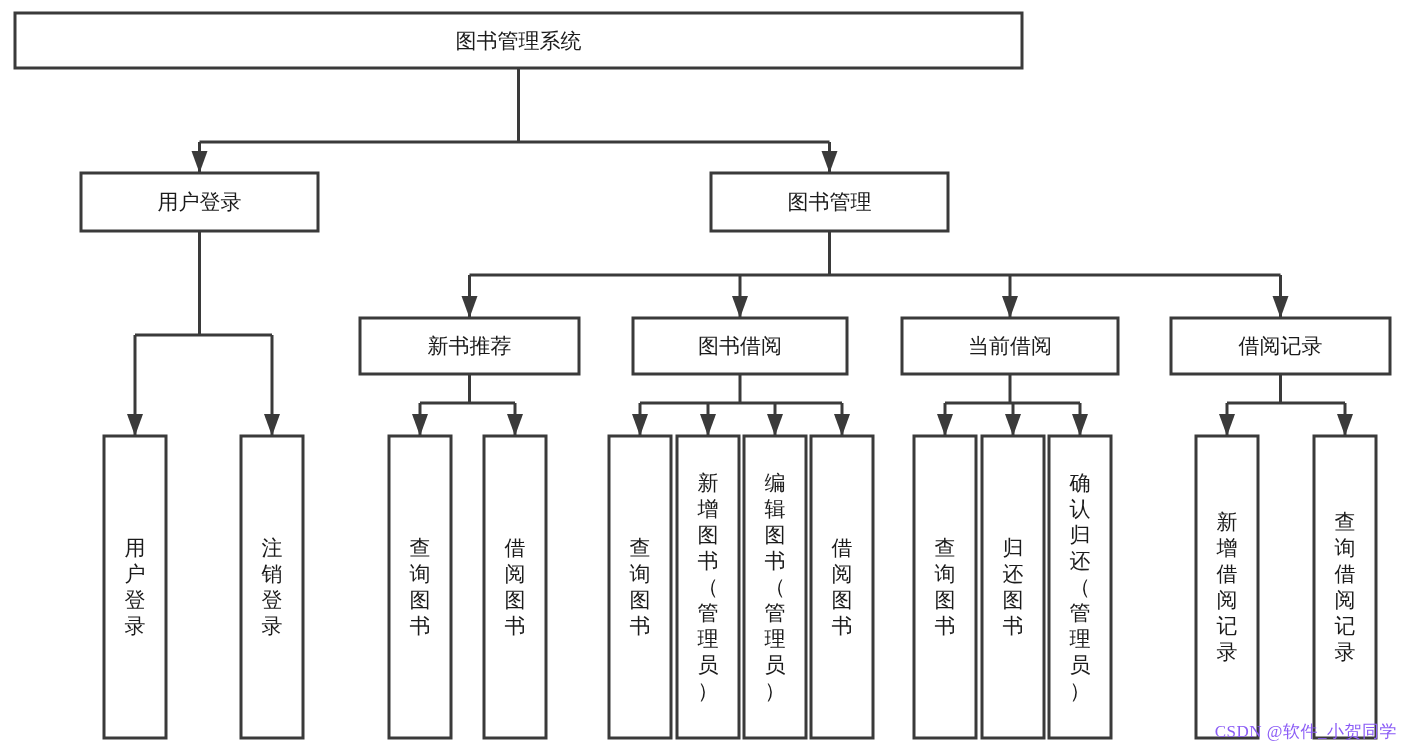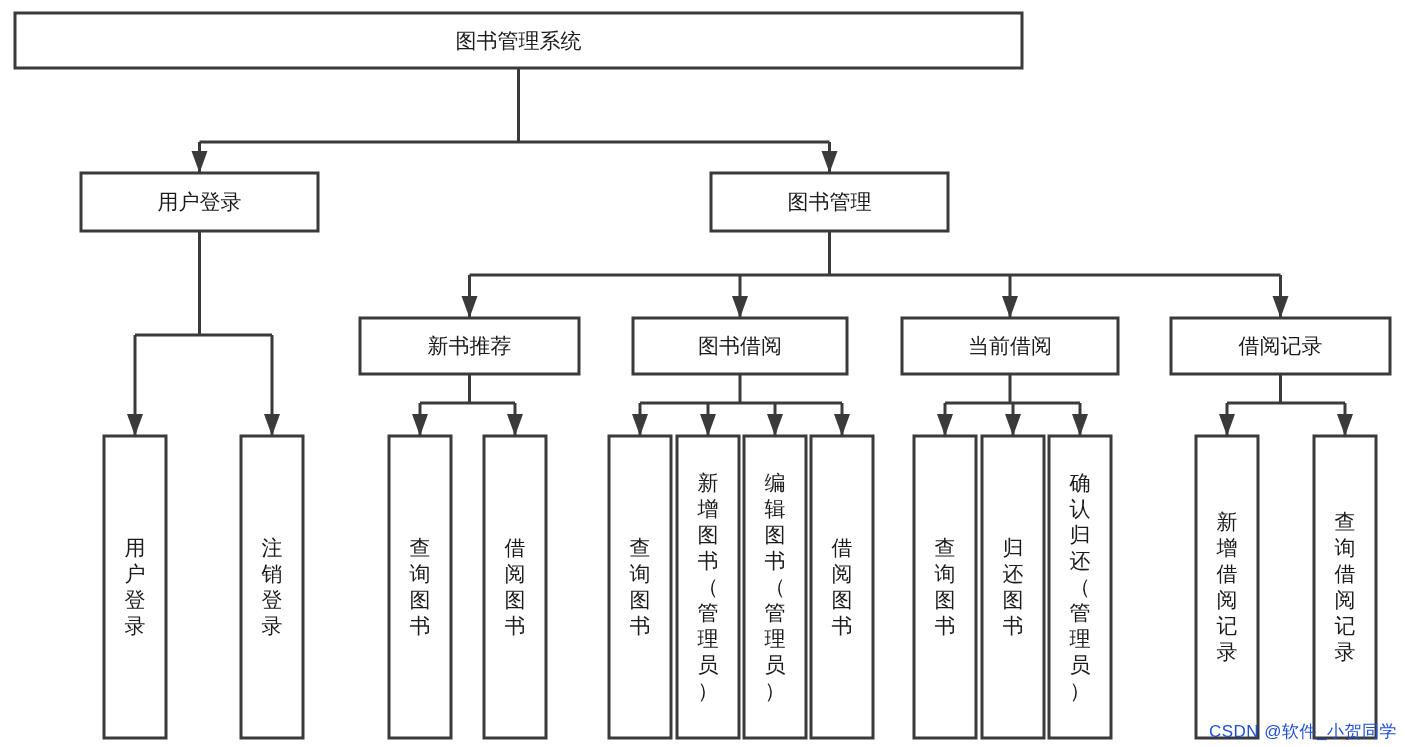--- a/index.html
+++ b/index.html
@@ -46,23 +46,23 @@
   .node-label-v {
     font-family: "DejaVu Sans", "Liberation Sans", sans-serif;
     font-size: 21px;
     fill: #1b1b1b;
     text-anchor: middle;
   }
   .watermark {
     position: absolute;
     right: 8px;
     bottom: 4px;
-    font-family: Liberation Sans, sans-serif;
+    font-family: Liberation Serif, serif;
     font-size: 17px;
-    color: #1d4ed8;
+    color: #8b5cf6;
     white-space: nowrap;
     letter-spacing: 0.5px;
   }
 </style>
 </head>
 <body>
 
 <svg id="diagram" viewBox="0 0 1405 747">
   <g id="connectors-layer">
       <line x1="518.5" y1="68" x2="518.5" y2="142" class="connector"></line>

